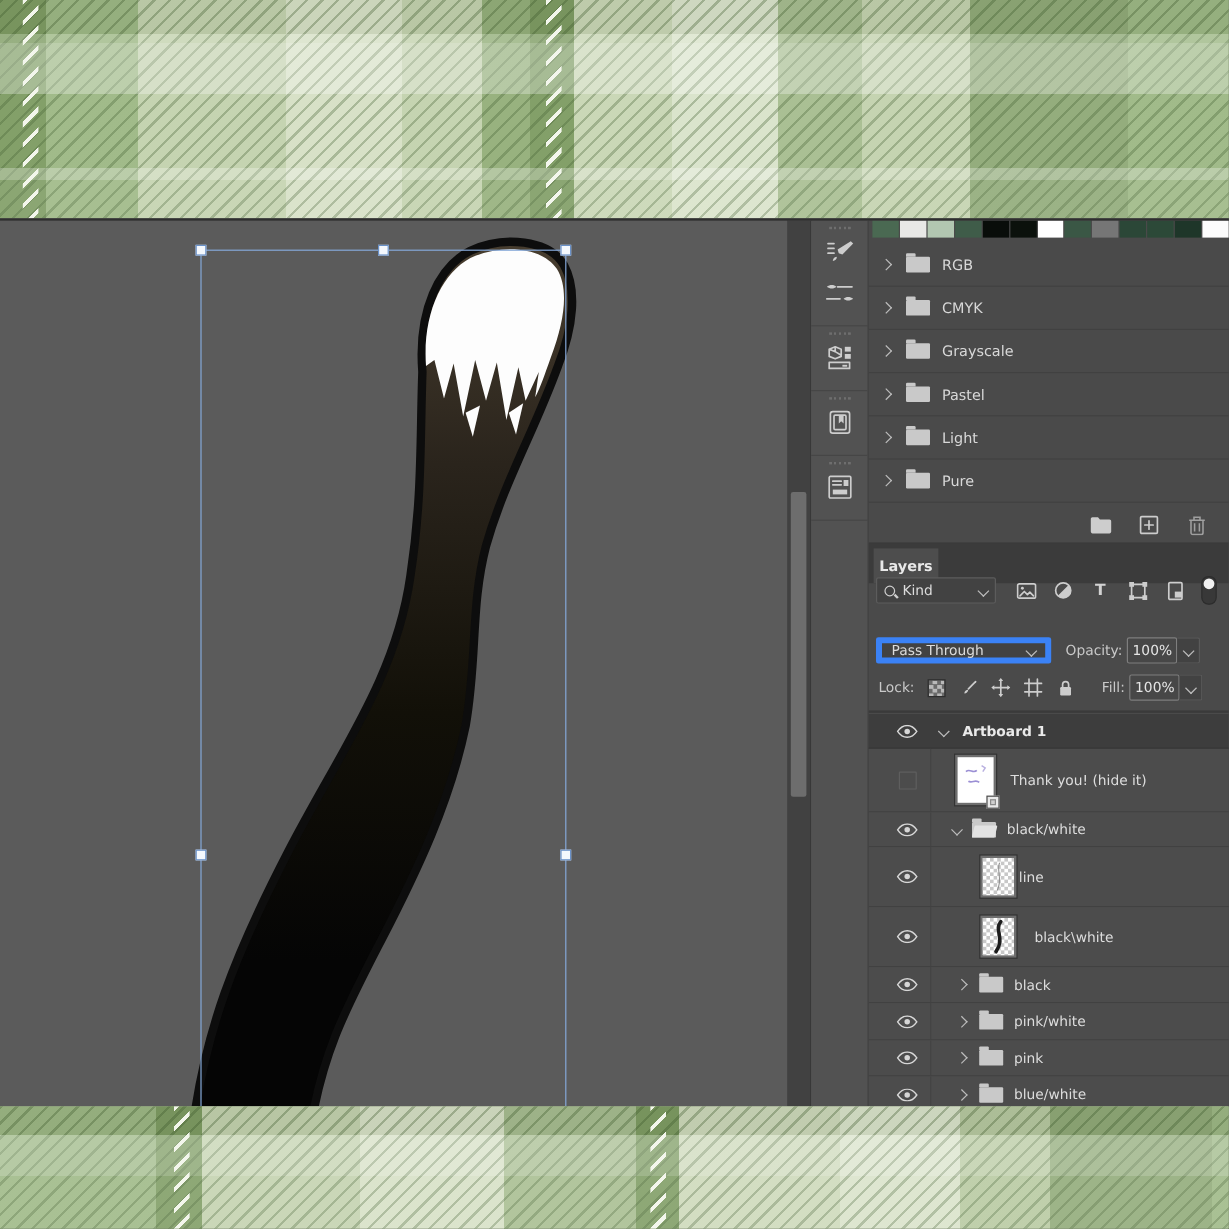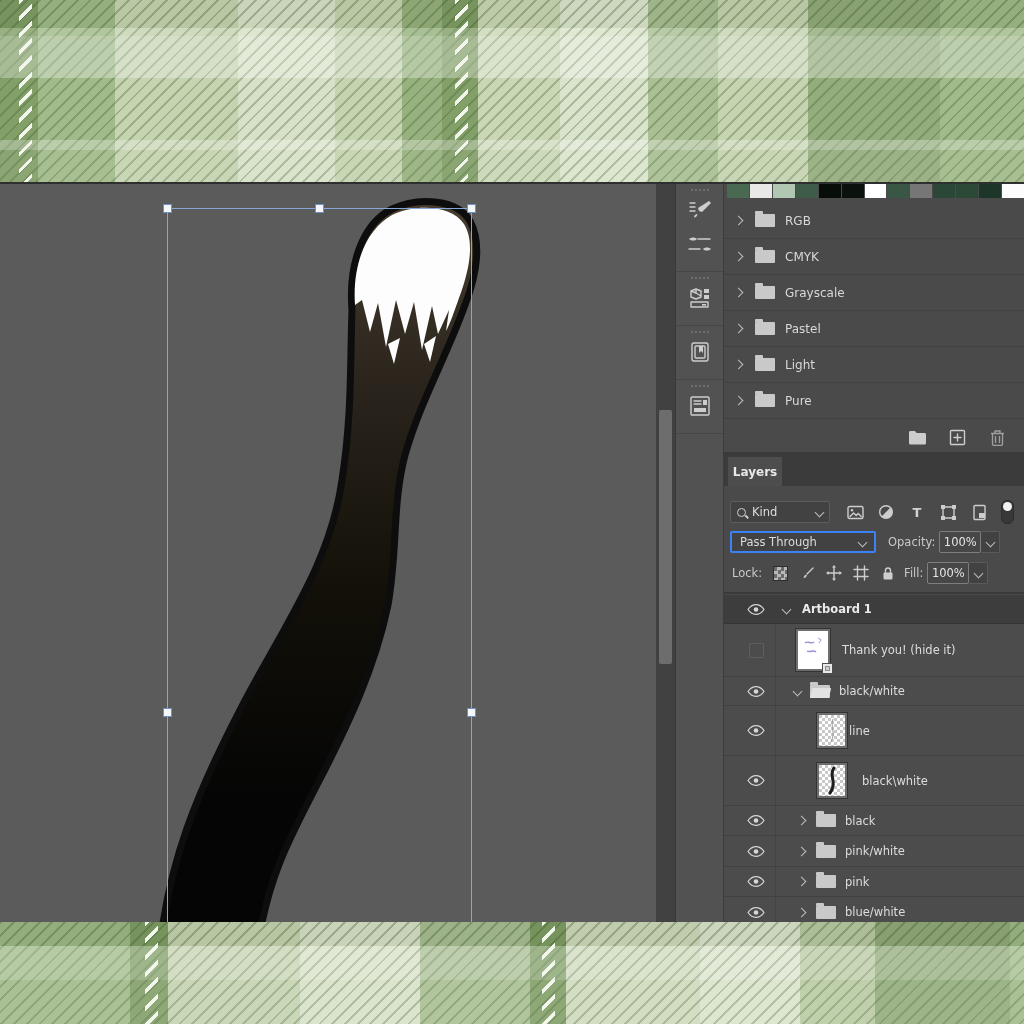--- a/index.html
+++ b/index.html
@@ -70,47 +70,47 @@
 
   .sw-footer{position:absolute;top:240px;left:0;right:0;height:26px;display:flex;justify-content:flex-end;align-items:center;gap:18px;padding-right:16px;}
   .foot-btn{display:flex;align-items:center;justify-content:center;width:22px;height:20px;}
 
   .panel-divider{position:absolute;left:0;right:0;height:2px;background:#3a3a3a;}
 
   .tabbar{position:absolute;top:270px;left:0;right:0;height:32px;background:#3b3b3b;}
   .tab-active{position:absolute;left:4px;top:3px;width:54px;height:29px;background:#4d4d4d;
     display:flex;align-items:center;justify-content:center;font-size:12px;font-weight:bold;color:#e8e8e8;}
 
-  .filter-row{position:absolute;top:316px;left:0;right:0;height:24px;display:flex;align-items:center;}
+  .filter-row{position:absolute;top:296px;left:0;right:0;height:24px;display:flex;align-items:center;}
   .kind-box{margin-left:6px;width:100px;height:22px;background:#424242;border:1px solid #5c5c5c;border-radius:2px;
     display:flex;align-items:center;box-sizing:border-box;padding:0 6px;}
   .search-ic{width:7px;height:7px;border:1.5px solid #cfcfcf;border-radius:50%;position:relative;flex:none;}
   .search-ic::after{content:"";position:absolute;width:4px;height:1.5px;background:#cfcfcf;transform:rotate(45deg);right:-4px;bottom:-2px;}
   .kind-label{margin-left:6px;font-size:11.5px;color:#dcdcdc;flex:1;}
   .filter-icons{display:flex;align-items:center;gap:13px;margin-left:16px;}
   .ficon{display:flex;align-items:center;justify-content:center;width:18px;height:18px;}
   .t-glyph{font-size:13px;font-weight:bold;color:#d2d2d2;}
   .pill{position:relative;width:11px;height:22px;background:#383838;border-radius:6px;border:1px solid #2c2c2c;}
   .pill::before{content:"";position:absolute;top:1px;left:1px;width:9px;height:9px;border-radius:50%;background:#f1f1f1;}
 
   .blend-row{position:absolute;top:346px;left:0;right:0;height:24px;display:flex;align-items:center;font-size:11.5px;color:#c9c9c9;}
-  .blend-select{margin-left:6px;width:146px;height:22px;background:#424242;border:2px solid #3b82f6;border-radius:2px;
+  .blend-select{margin-left:6px;width:146px;height:22px;background:#424242;border:5px solid #3b82f6;border-radius:2px;
     display:flex;align-items:center;box-sizing:border-box;padding:0 8px;color:#dcdcdc;}
   .blend-select .chev{margin-left:auto;}
   .opacity-label{margin-left:12px;}
   .val-box{margin-left:4px;width:40px;height:20px;background:#474747;border:1px solid #7e7e7e;border-radius:2px;
     display:flex;align-items:center;justify-content:center;color:#e4e4e4;font-size:11.5px;}
   .val-chev{width:18px;height:20px;display:flex;align-items:center;justify-content:center;border:1px solid #5a5a5a;border-left:none;border-radius:0 2px 2px 0;background:#424242;}
 
   .lock-row{position:absolute;top:376px;left:0;right:0;height:26px;display:flex;align-items:center;font-size:11.5px;color:#c9c9c9;}
   .lock-label{margin-left:8px;}
   .lock-icons{display:flex;align-items:center;gap:11px;margin-left:10px;}
   .licon{display:flex;align-items:center;justify-content:center;width:16px;height:16px;}
   .checker-sm{width:13px;height:13px;background-image:conic-gradient(#b8b8b8 25%,#6a6a6a 0 50%,#b8b8b8 0 75%,#6a6a6a 0);background-size:7px 7px;border:1px solid #2e2e2e;}
-  .fill-label{margin-left:8px;}
+  .fill-label{margin-left:22px;}
 
   
   .layer-rows{position:absolute;top:411px;left:0;right:0;}
   .lrow{display:flex;align-items:center;border-bottom:1px solid #414141;background:#4c4c4c;position:relative;padding-left:13px;}
   .lrow .eye-cell{width:38px;align-self:stretch;display:flex;align-items:center;justify-content:center;border-right:1px solid #444444;flex:none;}
   .row-artboard{height:28px;background:#3d3d3d;border-bottom:1px solid #353535;}
   .row-artboard .eye-cell{border-right:none;}
   .artboard-name{font-weight:bold;color:#eaeaea;font-size:11.5px;margin-left:12px;}
   .lname{font-size:11.5px;color:#dddddd;}
   .vis-box{width:13px;height:13px;border:1px solid #5e5e5e;border-radius:1px;}

